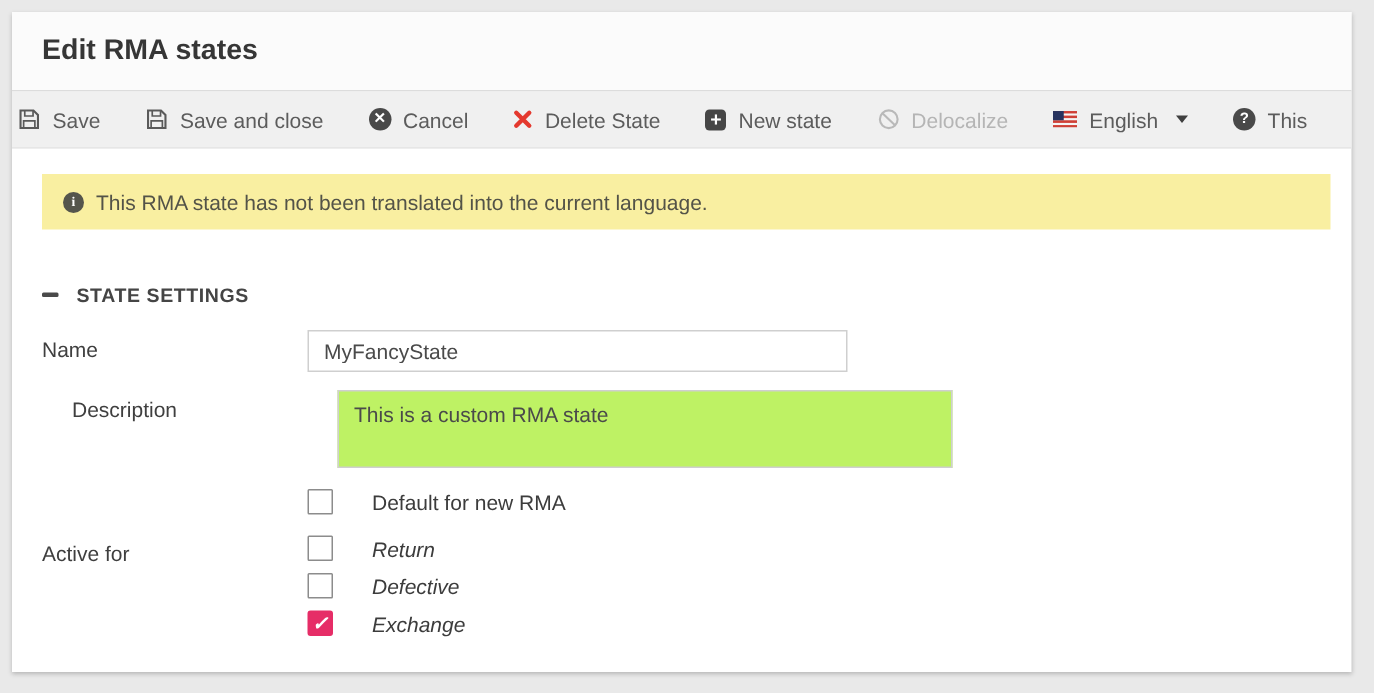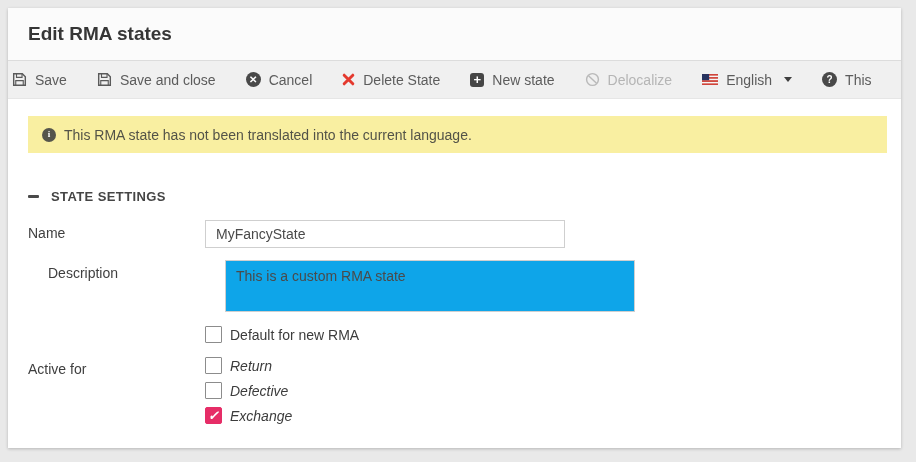--- a/index.html
+++ b/index.html
@@ -142,28 +142,28 @@
     background: #fff;
     outline: none;
   }
   .textarea-input {
     width: 410px; height: 52px;
     border: 1px solid #cfcfcf;
     padding: 7px 10px;
     font-size: 14px;
     color: #4a4a4a;
     font-family: "Liberation Sans", sans-serif;
-    background: #0ea5e9;
+    background: #bef264;
     resize: none;
     outline: none;
   }
   .cb-row {
     display: flex;
     align-items: center;
-    gap: 8px;
+    gap: 26px;
     cursor: pointer;
   }
   .cb-stack { display: flex; flex-direction: column; gap: 8px; padding-top: 1px; font-style: italic; }
   .cb {
     width: 17px; height: 17px;
     border: 1.5px solid #8c8c8c;
     border-radius: 1px;
     background: #fff;
     display: inline-flex;
     align-items: center;

